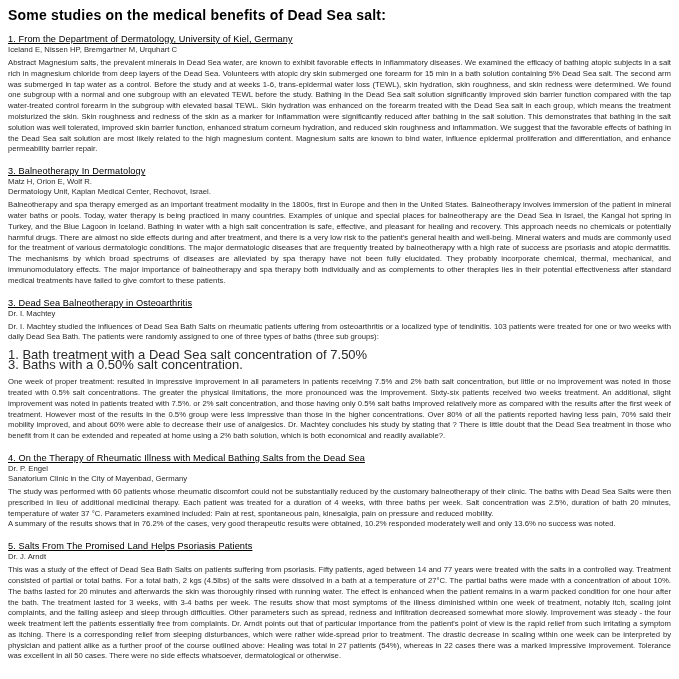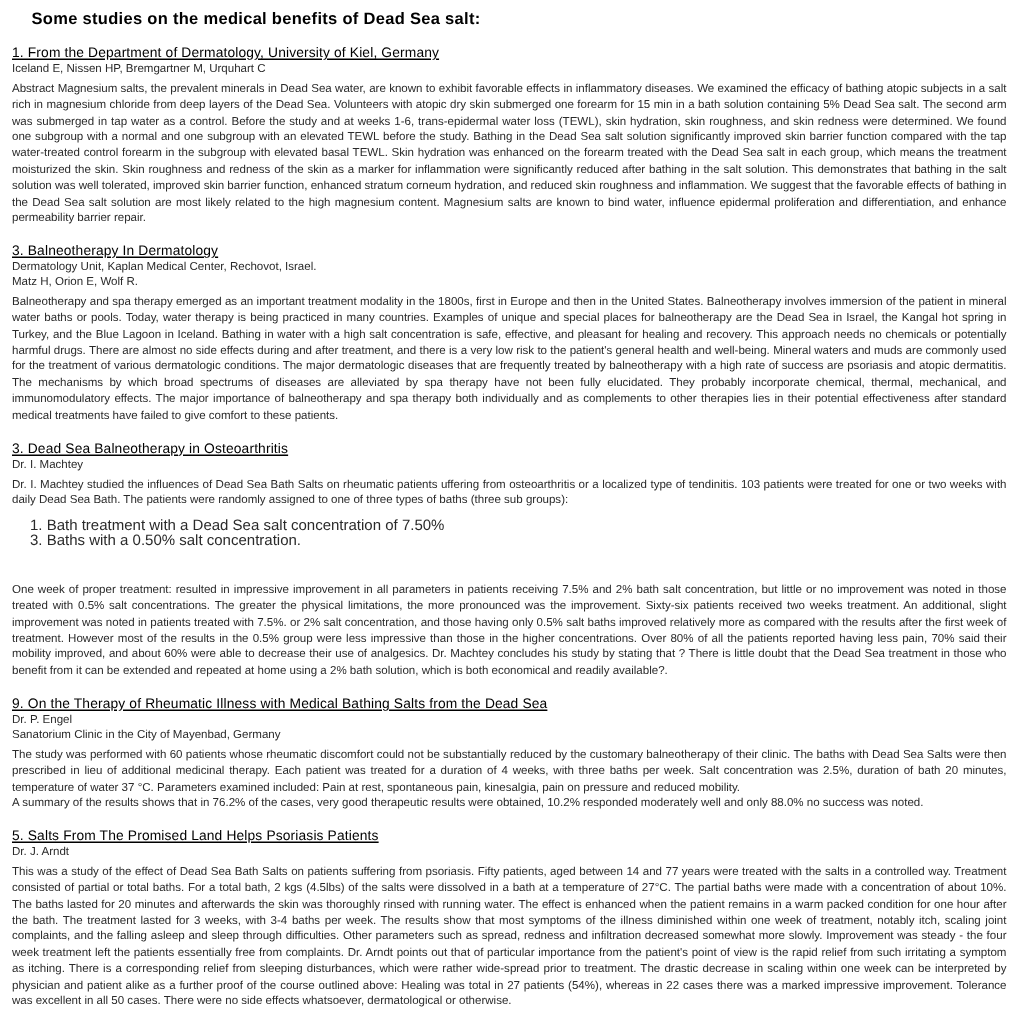--- a/index.html
+++ b/index.html
@@ -7,24 +7,24 @@
     width: 679px;
     height: 679px;
     box-sizing: border-box;
     padding: 5px 8px 0 8px;
     background: #ffffff;
     color: #1c1c1c;
     font-family: "Liberation Sans", "DejaVu Sans", sans-serif;
     overflow: hidden;
   }
   .doc-title {
-    font-size: 11px;
+    font-size: 14px;
     font-weight: 700;
     color: #000000;
-    margin: 2px 0 9px 13px;
+    margin: 2px 0 9px 0;
     letter-spacing: 0.2px;
   }
   .sec { margin-top: 11px; }
   .sec-heading {
     font-size: 9.2px;
     font-weight: 400;
     color: #000000;
     text-decoration: underline;
     margin: 0 0 1px 0;
     letter-spacing: 0.1px;
@@ -35,65 +35,65 @@
     color: #2a2a2a;
   }
   .para {
     font-size: 7.7px;
     line-height: 10.8px;
     margin: 3px 0 0 0;
     text-align: justify;
     color: #2a2a2a;
   }
   .para.contig { margin-top: 0; }
-  .para.after { margin-top: 22px; }
+  .para.after { margin-top: 7px; }
   .sub-list {
-    margin: 7px 0 0 12px;
-    font-size: 10px;
+    margin: 7px 0 0 0;
+    font-size: 13px;
     line-height: 10px;
     color: #2a2a2a;
   }
 </style>
 </head>
 <body>
 
 <main class="doc">
 
   <h1 class="doc-title">Some studies on the medical benefits of Dead Sea salt:</h1>
 
   <section class="sec">
     <h2 class="sec-heading">1. From the Department of Dermatology, University of Kiel, Germany</h2>
     <div class="meta-line">Iceland E, Nissen HP, Bremgartner M, Urquhart C</div>
     <p class="para">Abstract Magnesium salts, the prevalent minerals in Dead Sea water, are known to exhibit favorable effects in inflammatory diseases. We examined the efficacy of bathing atopic subjects in a salt rich in magnesium chloride from deep layers of the Dead Sea. Volunteers with atopic dry skin submerged one forearm for 15 min in a bath solution containing 5% Dead Sea salt. The second arm was submerged in tap water as a control. Before the study and at weeks 1-6, trans-epidermal water loss (TEWL), skin hydration, skin roughness, and skin redness were determined. We found one subgroup with a normal and one subgroup with an elevated TEWL before the study. Bathing in the Dead Sea salt solution significantly improved skin barrier function compared with the tap water-treated control forearm in the subgroup with elevated basal TEWL. Skin hydration was enhanced on the forearm treated with the Dead Sea salt in each group, which means the treatment moisturized the skin. Skin roughness and redness of the skin as a marker for inflammation were significantly reduced after bathing in the salt solution. This demonstrates that bathing in the salt solution was well tolerated, improved skin barrier function, enhanced stratum corneum hydration, and reduced skin roughness and inflammation. We suggest that the favorable effects of bathing in the Dead Sea salt solution are most likely related to the high magnesium content. Magnesium salts are known to bind water, influence epidermal proliferation and differentiation, and enhance permeability barrier repair.</p>
   </section>
 
   <section class="sec">
     <h2 class="sec-heading">3. Balneotherapy In Dermatology</h2>
+    <div class="meta-line">Matz H, Orion E, Wolf R.</div>
     <div class="meta-line">Dermatology Unit, Kaplan Medical Center, Rechovot, Israel.</div>
-    <div class="meta-line">Matz H, Orion E, Wolf R.</div>
     <p class="para">Balneotherapy and spa therapy emerged as an important treatment modality in the 1800s, first in Europe and then in the United States. Balneotherapy involves immersion of the patient in mineral water baths or pools. Today, water therapy is being practiced in many countries. Examples of unique and special places for balneotherapy are the Dead Sea in Israel, the Kangal hot spring in Turkey, and the Blue Lagoon in Iceland. Bathing in water with a high salt concentration is safe, effective, and pleasant for healing and recovery. This approach needs no chemicals or potentially harmful drugs. There are almost no side effects during and after treatment, and there is a very low risk to the patient's general health and well-being. Mineral waters and muds are commonly used for the treatment of various dermatologic conditions. The major dermatologic diseases that are frequently treated by balneotherapy with a high rate of success are psoriasis and atopic dermatitis. The mechanisms by which broad spectrums of diseases are alleviated by spa therapy have not been fully elucidated. They probably incorporate chemical, thermal, mechanical, and immunomodulatory effects. The major importance of balneotherapy and spa therapy both individually and as complements to other therapies lies in their potential effectiveness after standard medical treatments have failed to give comfort to these patients.</p>
   </section>
 
   <section class="sec">
     <h2 class="sec-heading">3. Dead Sea Balneotherapy in Osteoarthritis</h2>
     <div class="meta-line">Dr. I. Machtey</div>
     <p class="para">Dr. I. Machtey studied the influences of Dead Sea Bath Salts on rheumatic patients uffering from osteoarthritis or a localized type of tendinitis. 103 patients were treated for one or two weeks with daily Dead Sea Bath. The patients were randomly assigned to one of three types of baths (three sub groups):</p>
     <div class="sub-list">
       <div class="list-item">1. Bath treatment with a Dead Sea salt concentration of 7.50%</div>
       <div class="list-item">3. Baths with a 0.50% salt concentration.</div>
     </div>
     <p class="para after">One week of proper treatment: resulted in impressive improvement in all parameters in patients receiving 7.5% and 2% bath salt concentration, but little or no improvement was noted in those treated with 0.5% salt concentrations. The greater the physical limitations, the more pronounced was the improvement. Sixty-six patients received two weeks treatment. An additional, slight improvement was noted in patients treated with 7.5%. or 2% salt concentration, and those having only 0.5% salt baths improved relatively more as compared with the results after the first week of treatment. However most of the results in the 0.5% group were less impressive than those in the higher concentrations. Over 80% of all the patients reported having less pain, 70% said their mobility improved, and about 60% were able to decrease their use of analgesics. Dr. Machtey concludes his study by stating that ? There is little doubt that the Dead Sea treatment in those who benefit from it can be extended and repeated at home using a 2% bath solution, which is both economical and readily available?.</p>
   </section>
 
   <section class="sec">
-    <h2 class="sec-heading">9. On the Therapy of Rheumatic Illness with Medical Bathing Salts from the Dead Sea</h2>
+    <h2 class="sec-heading">4. On the Therapy of Rheumatic Illness with Medical Bathing Salts from the Dead Sea</h2>
     <div class="meta-line">Dr. P. Engel</div>
     <div class="meta-line">Sanatorium Clinic in the City of Mayenbad, Germany</div>
     <p class="para">The study was performed with 60 patients whose rheumatic discomfort could not be substantially reduced by the customary balneotherapy of their clinic. The baths with Dead Sea Salts were then prescribed in lieu of additional medicinal therapy. Each patient was treated for a duration of 4 weeks, with three baths per week. Salt concentration was 2.5%, duration of bath 20 minutes, temperature of water 37 °C. Parameters examined included: Pain at rest, spontaneous pain, kinesalgia, pain on pressure and reduced mobility.</p>
-    <p class="para contig">A summary of the results shows that in 76.2% of the cases, very good therapeutic results were obtained, 10.2% responded moderately well and only 88.0% no success was noted.</p>
+    <p class="para contig">A summary of the results shows that in 76.2% of the cases, very good therapeutic results were obtained, 10.2% responded moderately well and only 13.6% no success was noted.</p>
   </section>
 
   <section class="sec">
     <h2 class="sec-heading">5. Salts From The Promised Land Helps Psoriasis Patients</h2>
     <div class="meta-line">Dr. J. Arndt</div>
     <p class="para">This was a study of the effect of Dead Sea Bath Salts on patients suffering from psoriasis. Fifty patients, aged between 14 and 77 years were treated with the salts in a controlled way. Treatment consisted of partial or total baths. For a total bath, 2 kgs (4.5lbs) of the salts were dissolved in a bath at a temperature of 27°C. The partial baths were made with a concentration of about 10%. The baths lasted for 20 minutes and afterwards the skin was thoroughly rinsed with running water. The effect is enhanced when the patient remains in a warm packed condition for one hour after the bath. The treatment lasted for 3 weeks, with 3-4 baths per week. The results show that most symptoms of the illness diminished within one week of treatment, notably itch, scaling joint complaints, and the falling asleep and sleep through difficulties. Other parameters such as spread, redness and infiltration decreased somewhat more slowly. Improvement was steady - the four week treatment left the patients essentially free from complaints. Dr. Arndt points out that of particular importance from the patient's point of view is the rapid relief from such irritating a symptom as itching. There is a corresponding relief from sleeping disturbances, which were rather wide-spread prior to treatment. The drastic decrease in scaling within one week can be interpreted by physician and patient alike as a further proof of the course outlined above: Healing was total in 27 patients (54%), whereas in 22 cases there was a marked impressive improvement. Tolerance was excellent in all 50 cases. There were no side effects whatsoever, dermatological or otherwise.</p>
   </section>
 
 </main>
 

